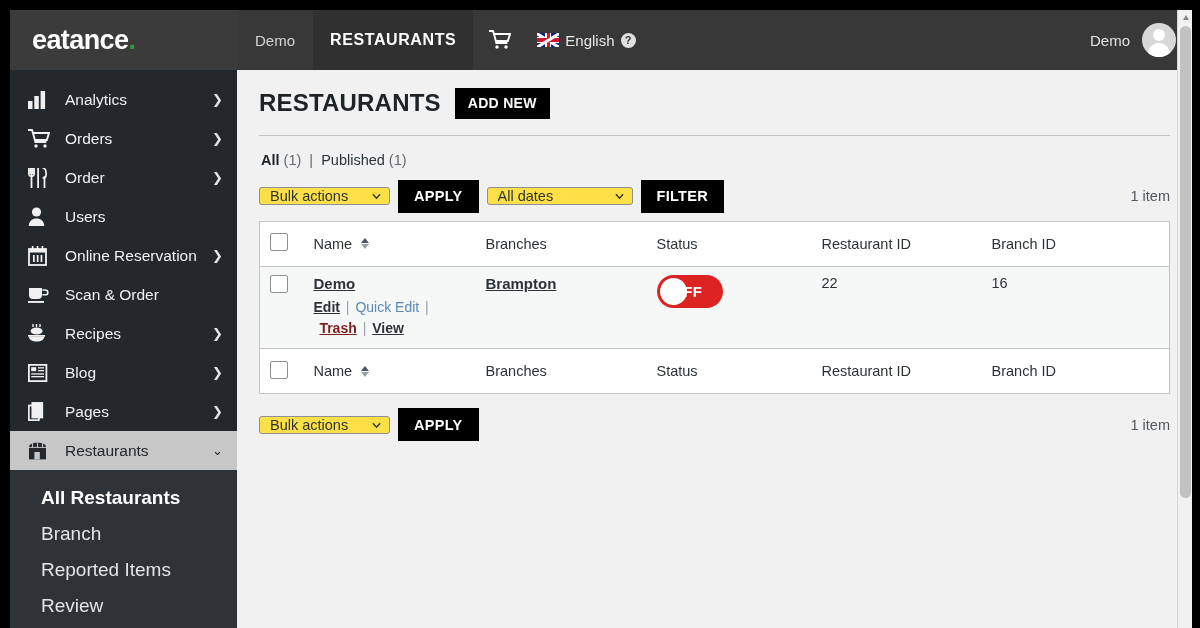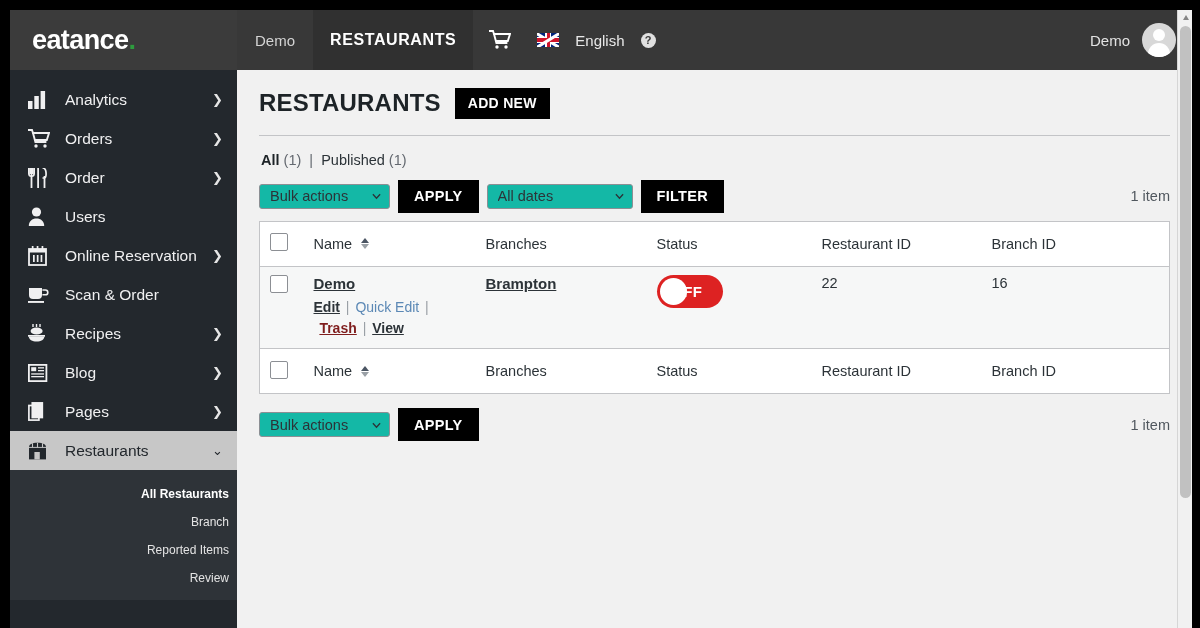--- a/index.html
+++ b/index.html
@@ -55,21 +55,21 @@
     letter-spacing: 0.6px;
   }
   .topnav-rest {
     background: #383838;
     height: 60px; flex: 1;
     display: flex; align-items: center;
     padding-left: 0;
   }
   .cart-btn { padding: 0 16px; display:flex; align-items:center; height:60px;}
   .lang-btn {
-    display: flex; align-items: center; gap: 16px;
+    display: flex; align-items: center; gap: 6px;
     padding: 0 10px; height: 60px;
     color: #e8e8e8; font-size: 15px;
   }
   .flag {
     width: 22px; height: 14px; position: relative;
     background: #00247d; display: inline-block; overflow: hidden;
     flex: 0 0 auto;
   }
   .flag::before, .flag::after {
     content: ""; position: absolute; left: 50%; top: 50%;
@@ -137,22 +137,22 @@
   }
   .nav-item.active {
     background: #c7c7c7; color: #23282d;
   }
   .nav-item.active .ico, .nav-item.active .chev { color: #23282d; }
   .nav-sub {
     padding: 10px 0 8px 0;
     background: #2e3338;
   }
   .sub-item {
-    padding: 7px 8px 7px 31px;
-    color: #e4e4e4; font-size: 12px; text-align: right;
+    padding: 7px 16px 7px 31px;
+    color: #e4e4e4; font-size: 19px;
   }
   .sub-item.current { font-weight: bold; color: #ffffff; }
 
   
   .content {
     position: absolute; left: 227px; top: 60px;
     width: 955px; height: 558px;
     background: #f1f1f1;
     padding: 18px 22px 0 22px;
     overflow: hidden;
@@ -182,22 +182,22 @@
   .subsubsub .cnt { color: #646970; }
   .subsubsub .sep { color: #646970; padding: 0 4px; }
   .subsubsub a { color: #2c3338; text-decoration: none; }
 
   .tablenav {
     display: flex; align-items: center; gap: 8px;
     padding-bottom: 8px;
   }
   .select {
     appearance: none; -webkit-appearance: none;
-    background: #14b8a6; border: 1px solid #8c8f94;
-    border-radius: 3px; height: 25px;
+    background: #fde047; border: 1px solid #8c8f94;
+    border-radius: 3px; height: 18px;
     font-size: 14.5px; color: #2c3338;
     padding: 0 30px 0 10px;
     font-family: "Liberation Sans", sans-serif;
     position: relative;
   }
   .select-wrap { position: relative; display: inline-block; }
   .select-wrap .arrow {
     position: absolute; right: 9px; top: 50%;
     margin-top: -4px; pointer-events: none;
     width: 9px; height: 9px;

